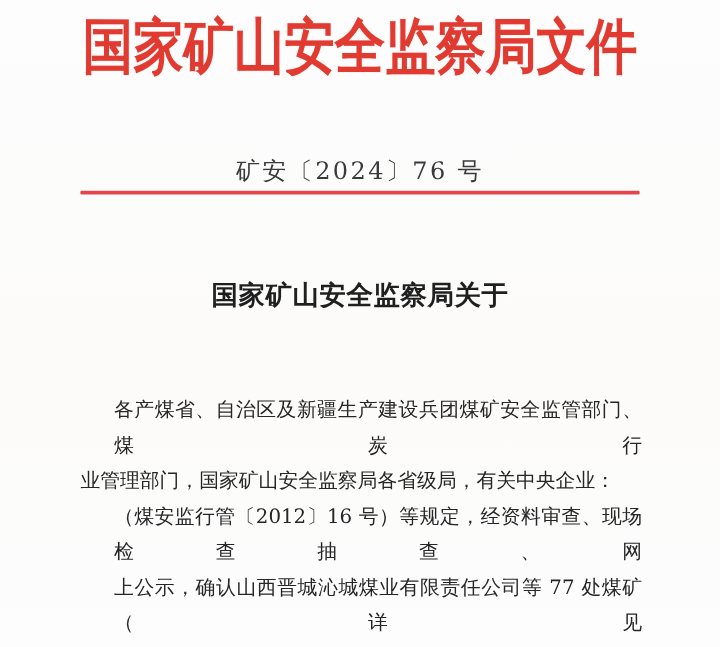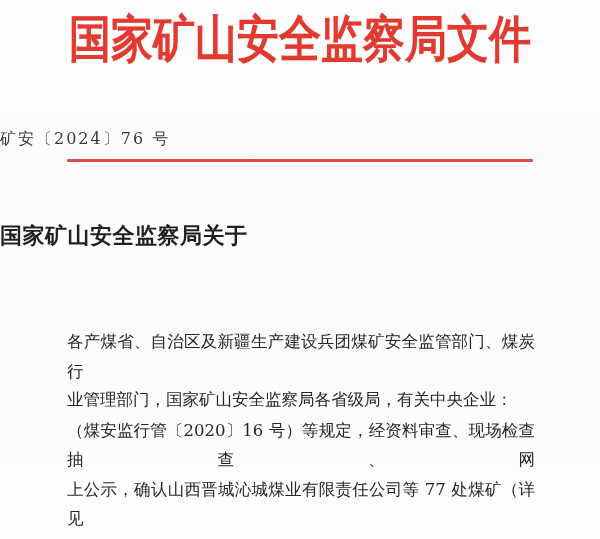--- a/index.html
+++ b/index.html
@@ -32,42 +32,42 @@
     transform-origin: 50% 50%;
     white-space: nowrap;
     text-shadow: 0 0 1px rgba(225, 58, 49, 0.35);
   }
   
   .doc-number {
     position: absolute;
     top: 129px;
     left: 0;
     width: 600px;
-    text-align: left;
-    font-size: 16px;
+    text-align: center;
+    font-size: 20px;
     letter-spacing: 2px;
     color: #3a3a3a;
   }
   
   .red-rule {
     position: absolute;
     top: 159px;
     left: 67px;
     width: 466px;
     height: 3px;
     background: #e2474c;
     border-radius: 1px;
   }
   
   .title-block {
     position: absolute;
-    top: 219px;
+    top: 230px;
     left: 0;
     width: 600px;
-    text-align: left;
+    text-align: center;
     font-size: 22px;
     line-height: 33px;
     font-weight: bold;
     color: #1f1f1f;
     letter-spacing: 0.5px;
   }
   
   .body-block {
     position: absolute;
     top: 327px;
@@ -77,25 +77,25 @@
     line-height: 29.5px;
     color: #262626;
   }
   .body-line {
     white-space: nowrap;
   }
   .jline {
     white-space: normal;
     text-align: justify;
     text-align-last: justify;
+    margin-left: 28px;
   }
   .lline {
     text-align: left;
     text-align-last: left;
-    font-family: Liberation Mono, monospace;
   }
   .indent {
     text-indent: 2em;
   }
 </style>
 </head>
 <body>
 
 <div class="page">
 
@@ -105,18 +105,18 @@
 
   <div class="red-rule"></div>
 
   <div class="title-block">
     <div class="title-line">国家矿山安全监察局关于</div>
   </div>
 
   <div class="body-block">
     <div class="body-line jline">各产煤省、自治区及新疆生产建设兵团煤矿安全监管部门、煤炭行</div>
     <div class="body-line lline">业管理部门，国家矿山安全监察局各省级局，有关中央企业：</div>
-    <div class="body-line jline">（煤安监行管〔2020〕16 号）等规定，经资料审查、现场检查抽查、网</div>
+    <div class="body-line jline">（煤安监行管〔2012〕16 号）等规定，经资料审查、现场检查抽查、网</div>
     <div class="body-line jline">上公示，确认山西晋城沁城煤业有限责任公司等 77 处煤矿（详见</div>
 
   </div>
 
 </div>
 
 </body></html>

